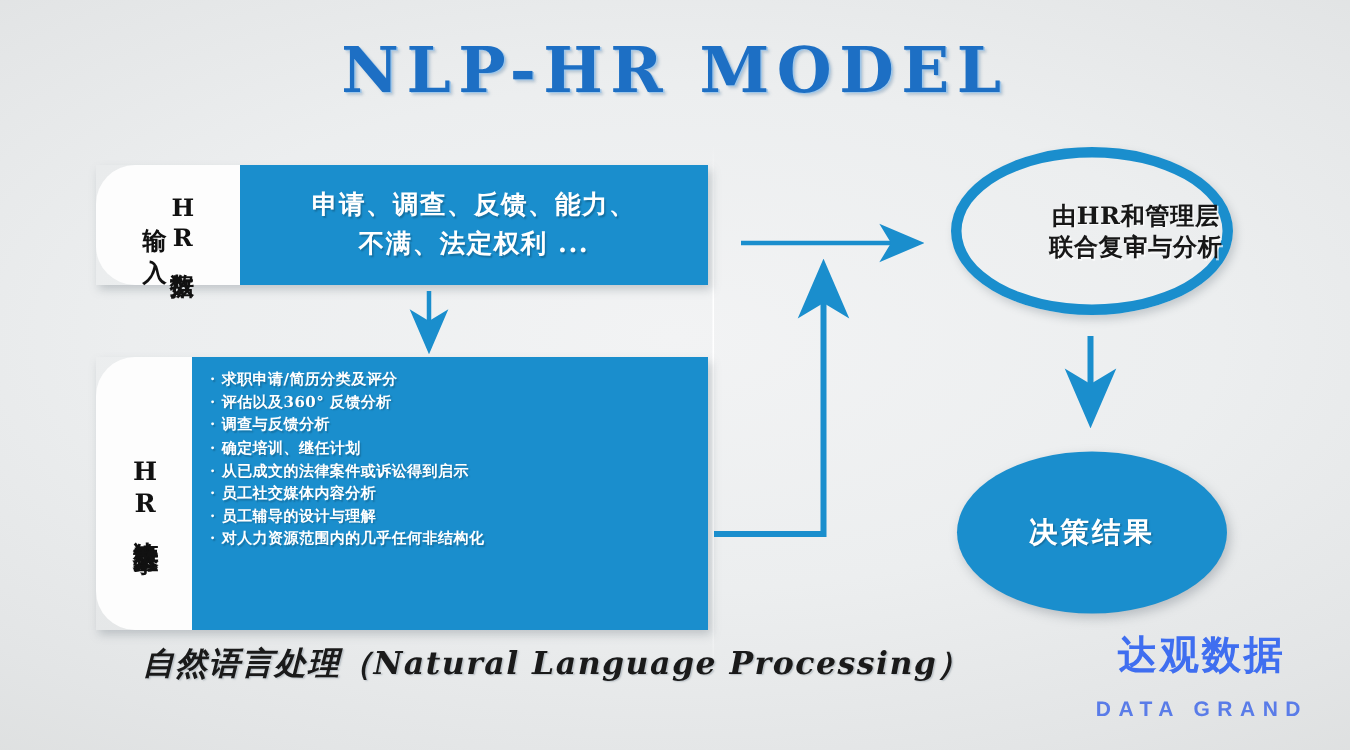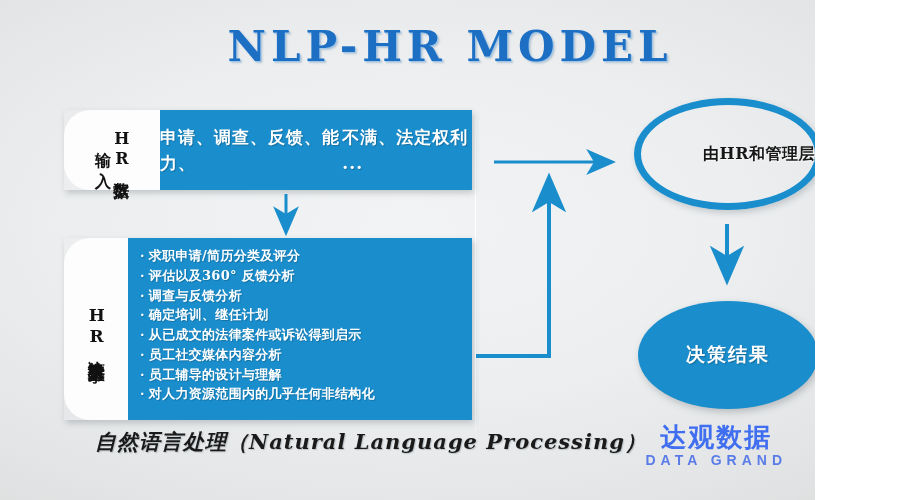--- a/index.html
+++ b/index.html
@@ -1,21 +1,21 @@
 <!DOCTYPE html>
 <html><head>
 <meta charset="utf-8">
 <style>
   html,body{margin:0;padding:0;}
   body{
     width:900px;height:500px;overflow:hidden;
     font-family:"Liberation Sans","DejaVu Sans",sans-serif;
   }
   #slide{
-    position:relative;width:815px;height:500px;
+    position:relative;width:900px;height:500px;
     background:
       radial-gradient(ellipse 90% 75% at 50% 45%, #f2f3f4 0%, #eceeef 45%, #e3e5e6 78%, #dcdede 100%);
     overflow:hidden;
   }
   
   #title{
     position:absolute;left:0;top:22px;width:900px;text-align:center;
     font-family:"DejaVu Serif","Liberation Serif",serif;
     font-weight:700;font-size:42px;letter-spacing:5px;
     color:#1d6fc4;
@@ -37,35 +37,35 @@
     font-weight:700;color:#111;line-height:1.02;
     letter-spacing:1px;
   }
   .panel .body{background:#1a8ecd;flex:1;position:relative;}
 
   
   #panel-input{left:64px;top:110px;width:408px;height:80px;}
   #panel-input .side{width:96px;}
   #panel-input .vtext{font-size:16px;}
   #input-lines{
-    position:absolute;inset:0;display:flex;flex-direction:row;
+    position:absolute;inset:0;display:flex;flex-direction:column;
     align-items:center;justify-content:center;
     color:#ffffff;font-family:"DejaVu Serif","Liberation Serif",serif;
     font-weight:700;font-size:17px;line-height:1.55;letter-spacing:1px;
     text-shadow:1px 1px 1px rgba(0,0,0,.22);
   }
 
   
   #panel-engine{left:64px;top:238px;width:408px;height:182px;}
   #panel-engine .side{width:64px;}
   #panel-engine .vtext{font-size:17px;}
   #engine-list{
     position:absolute;inset:0;padding:8px 6px 6px 12px;box-sizing:border-box;
     color:#ffffff;font-family:"DejaVu Serif","Liberation Serif",serif;
-    font-weight:700;font-size:13px;line-height:1.52;letter-spacing:.3px;
+    font-weight:700;font-size:10px;line-height:1.52;letter-spacing:.3px;
     text-shadow:1px 1px 1px rgba(0,0,0,.2);
   }
   #engine-list .li{white-space:nowrap;}
   #engine-list .li .b{margin-right:4px;}
   #engine-list .li .cont{display:block;padding-left:15px;}
 
   
   #divider{position:absolute;left:475px;top:96px;width:1px;height:352px;
     background:linear-gradient(to bottom,rgba(255,255,255,0),#ffffff 18%,#ffffff 82%,rgba(255,255,255,0));}
 
@@ -106,21 +106,21 @@
     text-shadow:1px 1px 1px rgba(150,160,170,.55);
   }
   
   #logo{position:absolute;right:28px;top:424px;text-align:center;}
   #logo .cn{
     font-family:"DejaVu Sans","Liberation Sans",sans-serif;font-weight:700;
     font-size:26px;color:#3f6ef0;letter-spacing:2px;line-height:1.05;
   }
   #logo .en{
     font-family:"Liberation Sans","DejaVu Sans",sans-serif;font-weight:700;
-    font-size:14px;color:#5a7ce8;letter-spacing:5px;margin-top:1px;
+    font-size:14px;color:#5a7ce8;letter-spacing:5px;margin-top:13px;
   }
 </style>
 </head>
 <body>
 
 <div id="slide">
 
   <div id="title">NLP-HR MODEL</div>
 
   <div id="divider"></div>
@@ -152,20 +152,21 @@
           <div class="li"><span class="b">·</span><span>员工社交媒体内容分析</span></div>
           <div class="li"><span class="b">·</span><span>员工辅导的设计与理解</span></div>
           <div class="li"><span class="b">·</span><span>对人力资源范围内的几乎任何非结构化</span></div>
         </div>
     </div>
   </div>
 
   <div id="circle-review">
     <div class="lbl">
       <div>由HR和管理层</div>
+      <div>联合复审与分析</div>
     </div>
   </div>
 
   <div id="circle-result">
     <span class="lbl">决策结果</span>
   </div>
 
   <svg id="arrows" viewBox="0 0 900 500">
     <defs>
       <marker id="ah" markerWidth="10" markerHeight="9" refX="8.6" refY="4.5" orient="auto">

